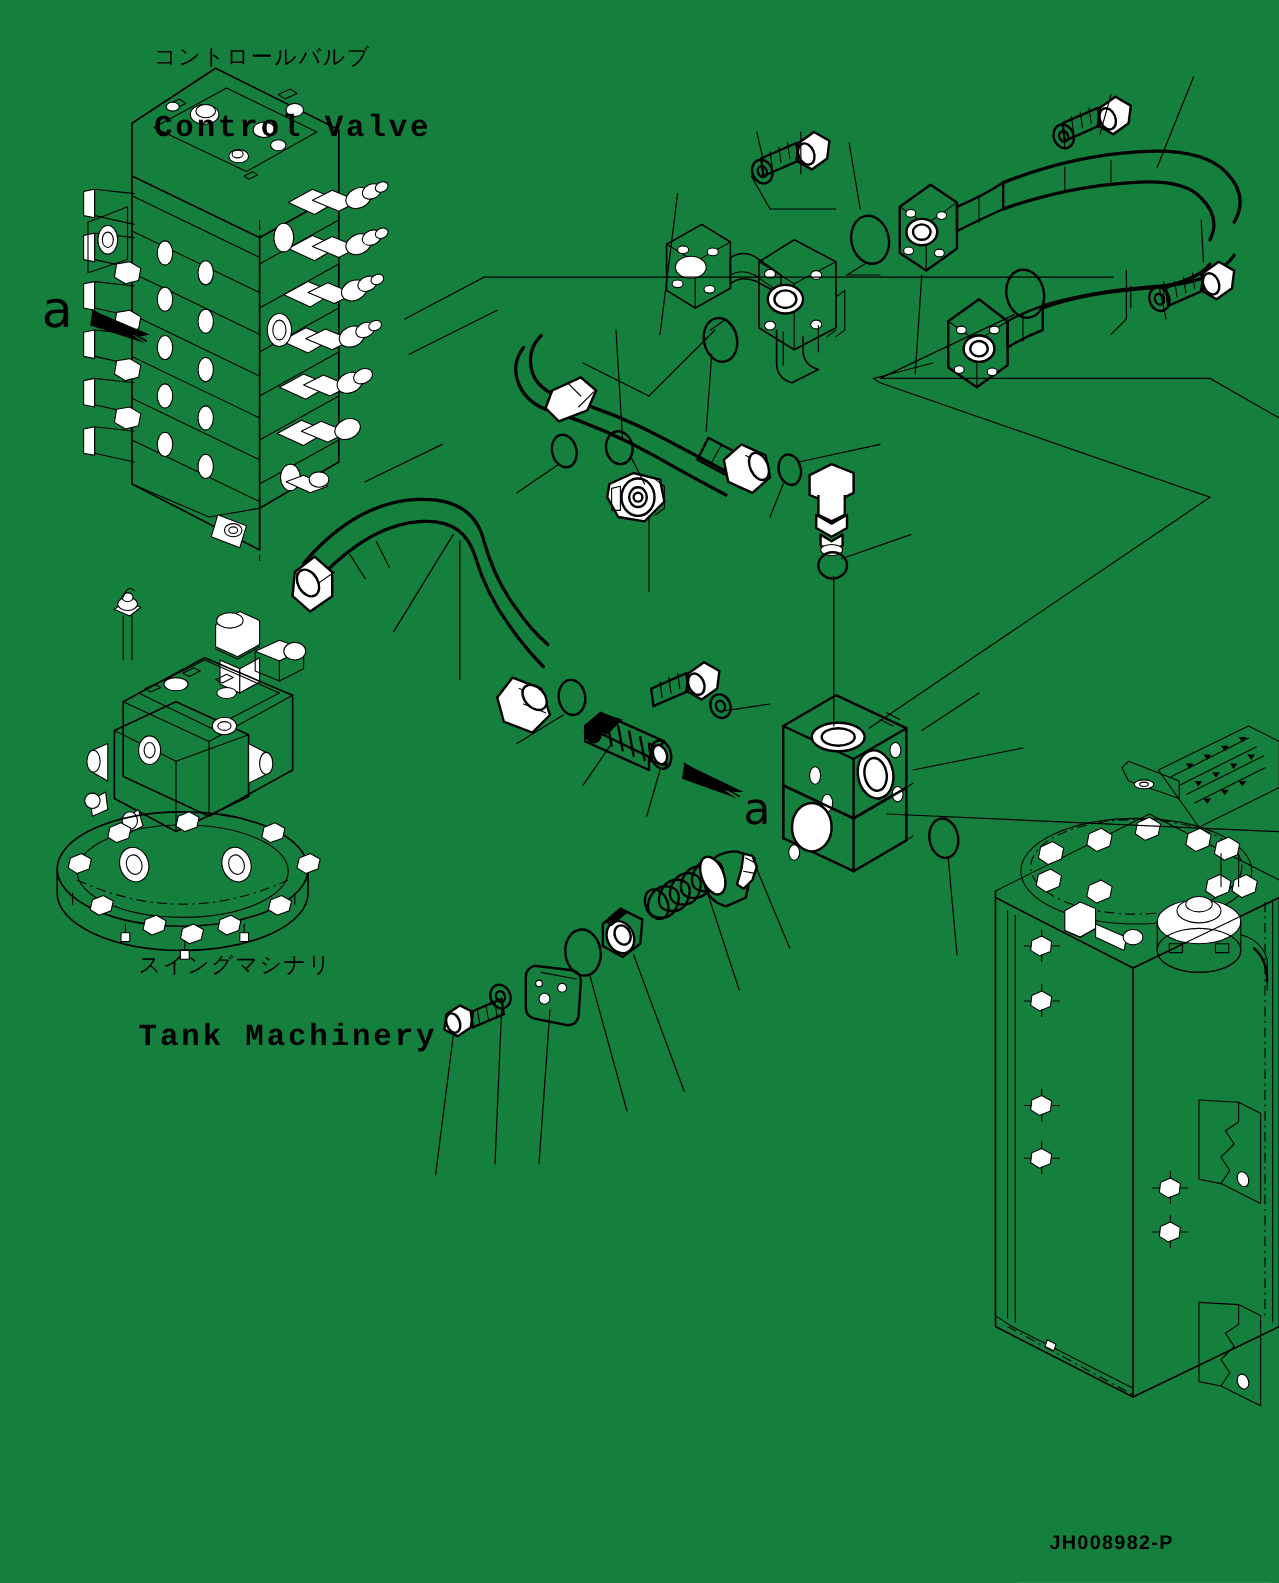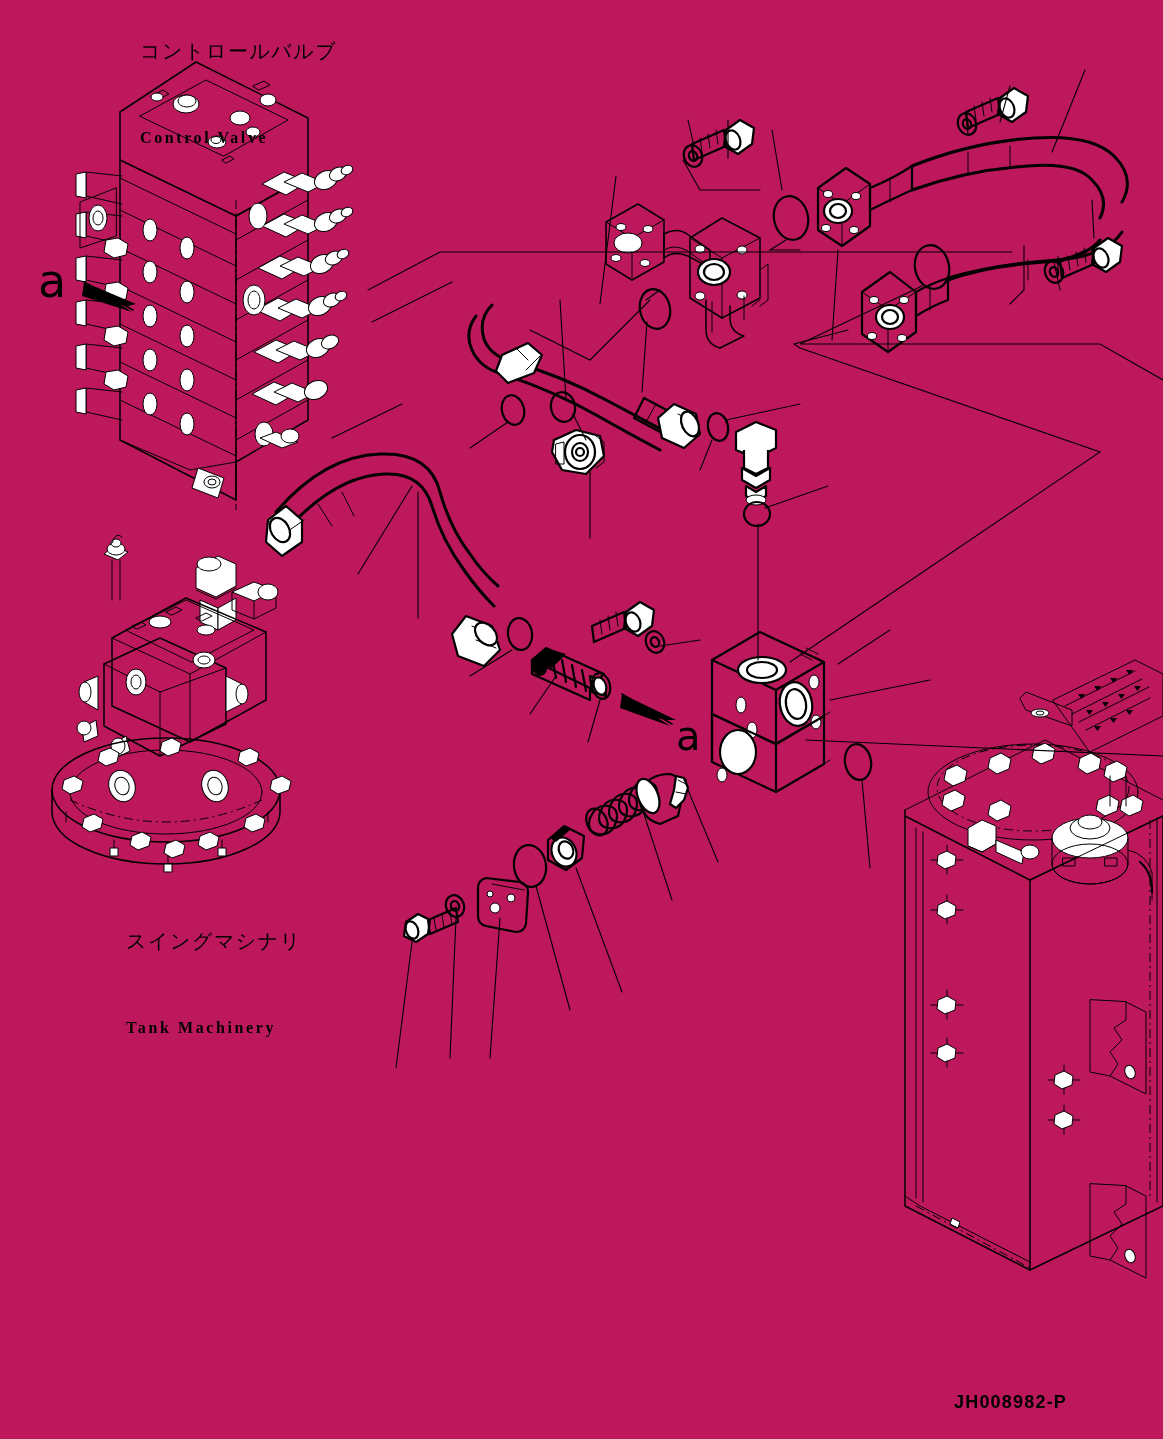--- a/index.html
+++ b/index.html
@@ -8,21 +8,21 @@
     padding: 0;
     background: #ffffff;
   }
   body {
     font-family: "DejaVu Sans", "Liberation Sans", sans-serif;
   }
   #sheet {
     position: relative;
     width: 1163px;
     height: 1439px;
-    background: #be185d;
+    background: #15803d;
     overflow: hidden;
   }
   #artwork {
     position: absolute;
     left: 0;
     top: 0;
     width: 1163px;
     height: 1439px;
   }
   .lbl {
@@ -33,28 +33,27 @@
     letter-spacing: 0.5px;
   }
   .lbl .jp {
     display: block;
     font-family: "DejaVu Sans", "Liberation Sans", sans-serif;
     font-size: 20px;
     letter-spacing: 1.5px;
   }
   .lbl .en {
     display: block;
-    font-family: Liberation Serif, serif;
-    font-size: 16px;
+    font-family: Liberation Mono, monospace;
+    font-size: 28px;
     letter-spacing: 2.6px;
     font-weight: 600;
-    margin-top: 28px;
   }
   #lbl-control-valve { left: 140px; top: 2px; }
-  #lbl-swing { left: 126px; top: 892px; }
+  #lbl-swing { left: 126px; top: 828px; }
   #lbl-tank { left: 841px; top: 1232px; }
   #lbl-drawing-no {
     left: 954px;
     top: 1392px;
     font-family: Liberation Sans, sans-serif;
     font-size: 18px;
     letter-spacing: 1.2px;
     font-weight: 600;
   }
   .sec-letter {

